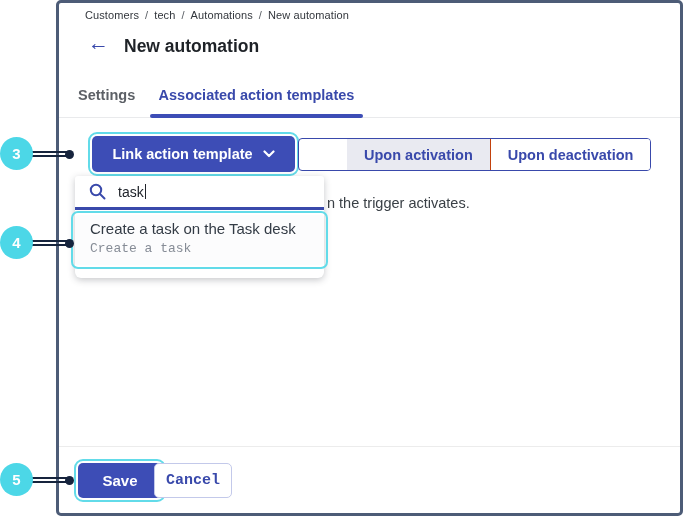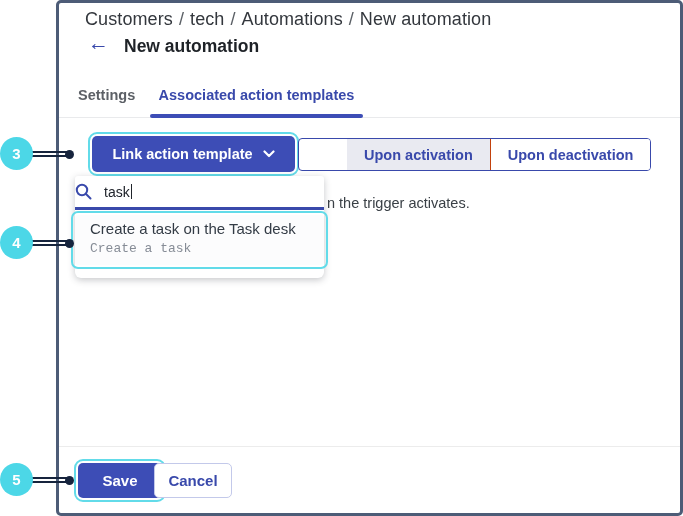--- a/index.html
+++ b/index.html
@@ -18,21 +18,21 @@
     left: 56px; top: 0;
     width: 627px; height: 516px;
     background: #ffffff;
     border: 3px solid #4d5c77;
     border-radius: 5px;
   }
   
   .breadcrumb {
     position: absolute;
     left: 85px; top: 9px;
-    font-size: 18px;
+    font-size: 11px;
     color: #33373d;
     letter-spacing: .1px;
     white-space: nowrap;
   }
   .breadcrumb .sep { color: #5b6066; margin: 0 6px; }
   
   .back-arrow {
     position: absolute;
     left: 88px; top: 32px;
     font-size: 21px;
@@ -146,20 +146,21 @@
     border-radius: 3px 3px 6px 6px;
     box-shadow: 0 2px 7px rgba(50,55,65,.28);
     z-index: 5;
   }
   .search-row {
     position: absolute;
     left: 0; top: 0;
     width: 249px; height: 31px;
     display: flex;
     align-items: center;
+    padding-left: 14px;
     cursor: text;
   }
   .search-row .q-icon { margin-right: 12px; display: flex; }
   .search-text {
     font-size: 14px;
     color: #20242b;
   }
   .caret {
     display: inline-block;
     width: 1.5px; height: 15px;
@@ -219,21 +220,21 @@
     outline-offset: 2px;
   }
   .cancel-btn {
     position: absolute;
     left: 154px; top: 463px;
     width: 78px; height: 35px;
     background: #ffffff;
     border: 1px solid #c3c9ea;
     border-radius: 5px;
     color: #3949ab;
-    font-family: Liberation Sans, sans-serif;
+    font-family: Liberation Mono, monospace;
     font-size: 15px;
     font-weight: bold;
     cursor: pointer;
   }
   
   .badge {
     position: absolute;
     left: 0;
     width: 33px; height: 33px;
     border-radius: 50%;

